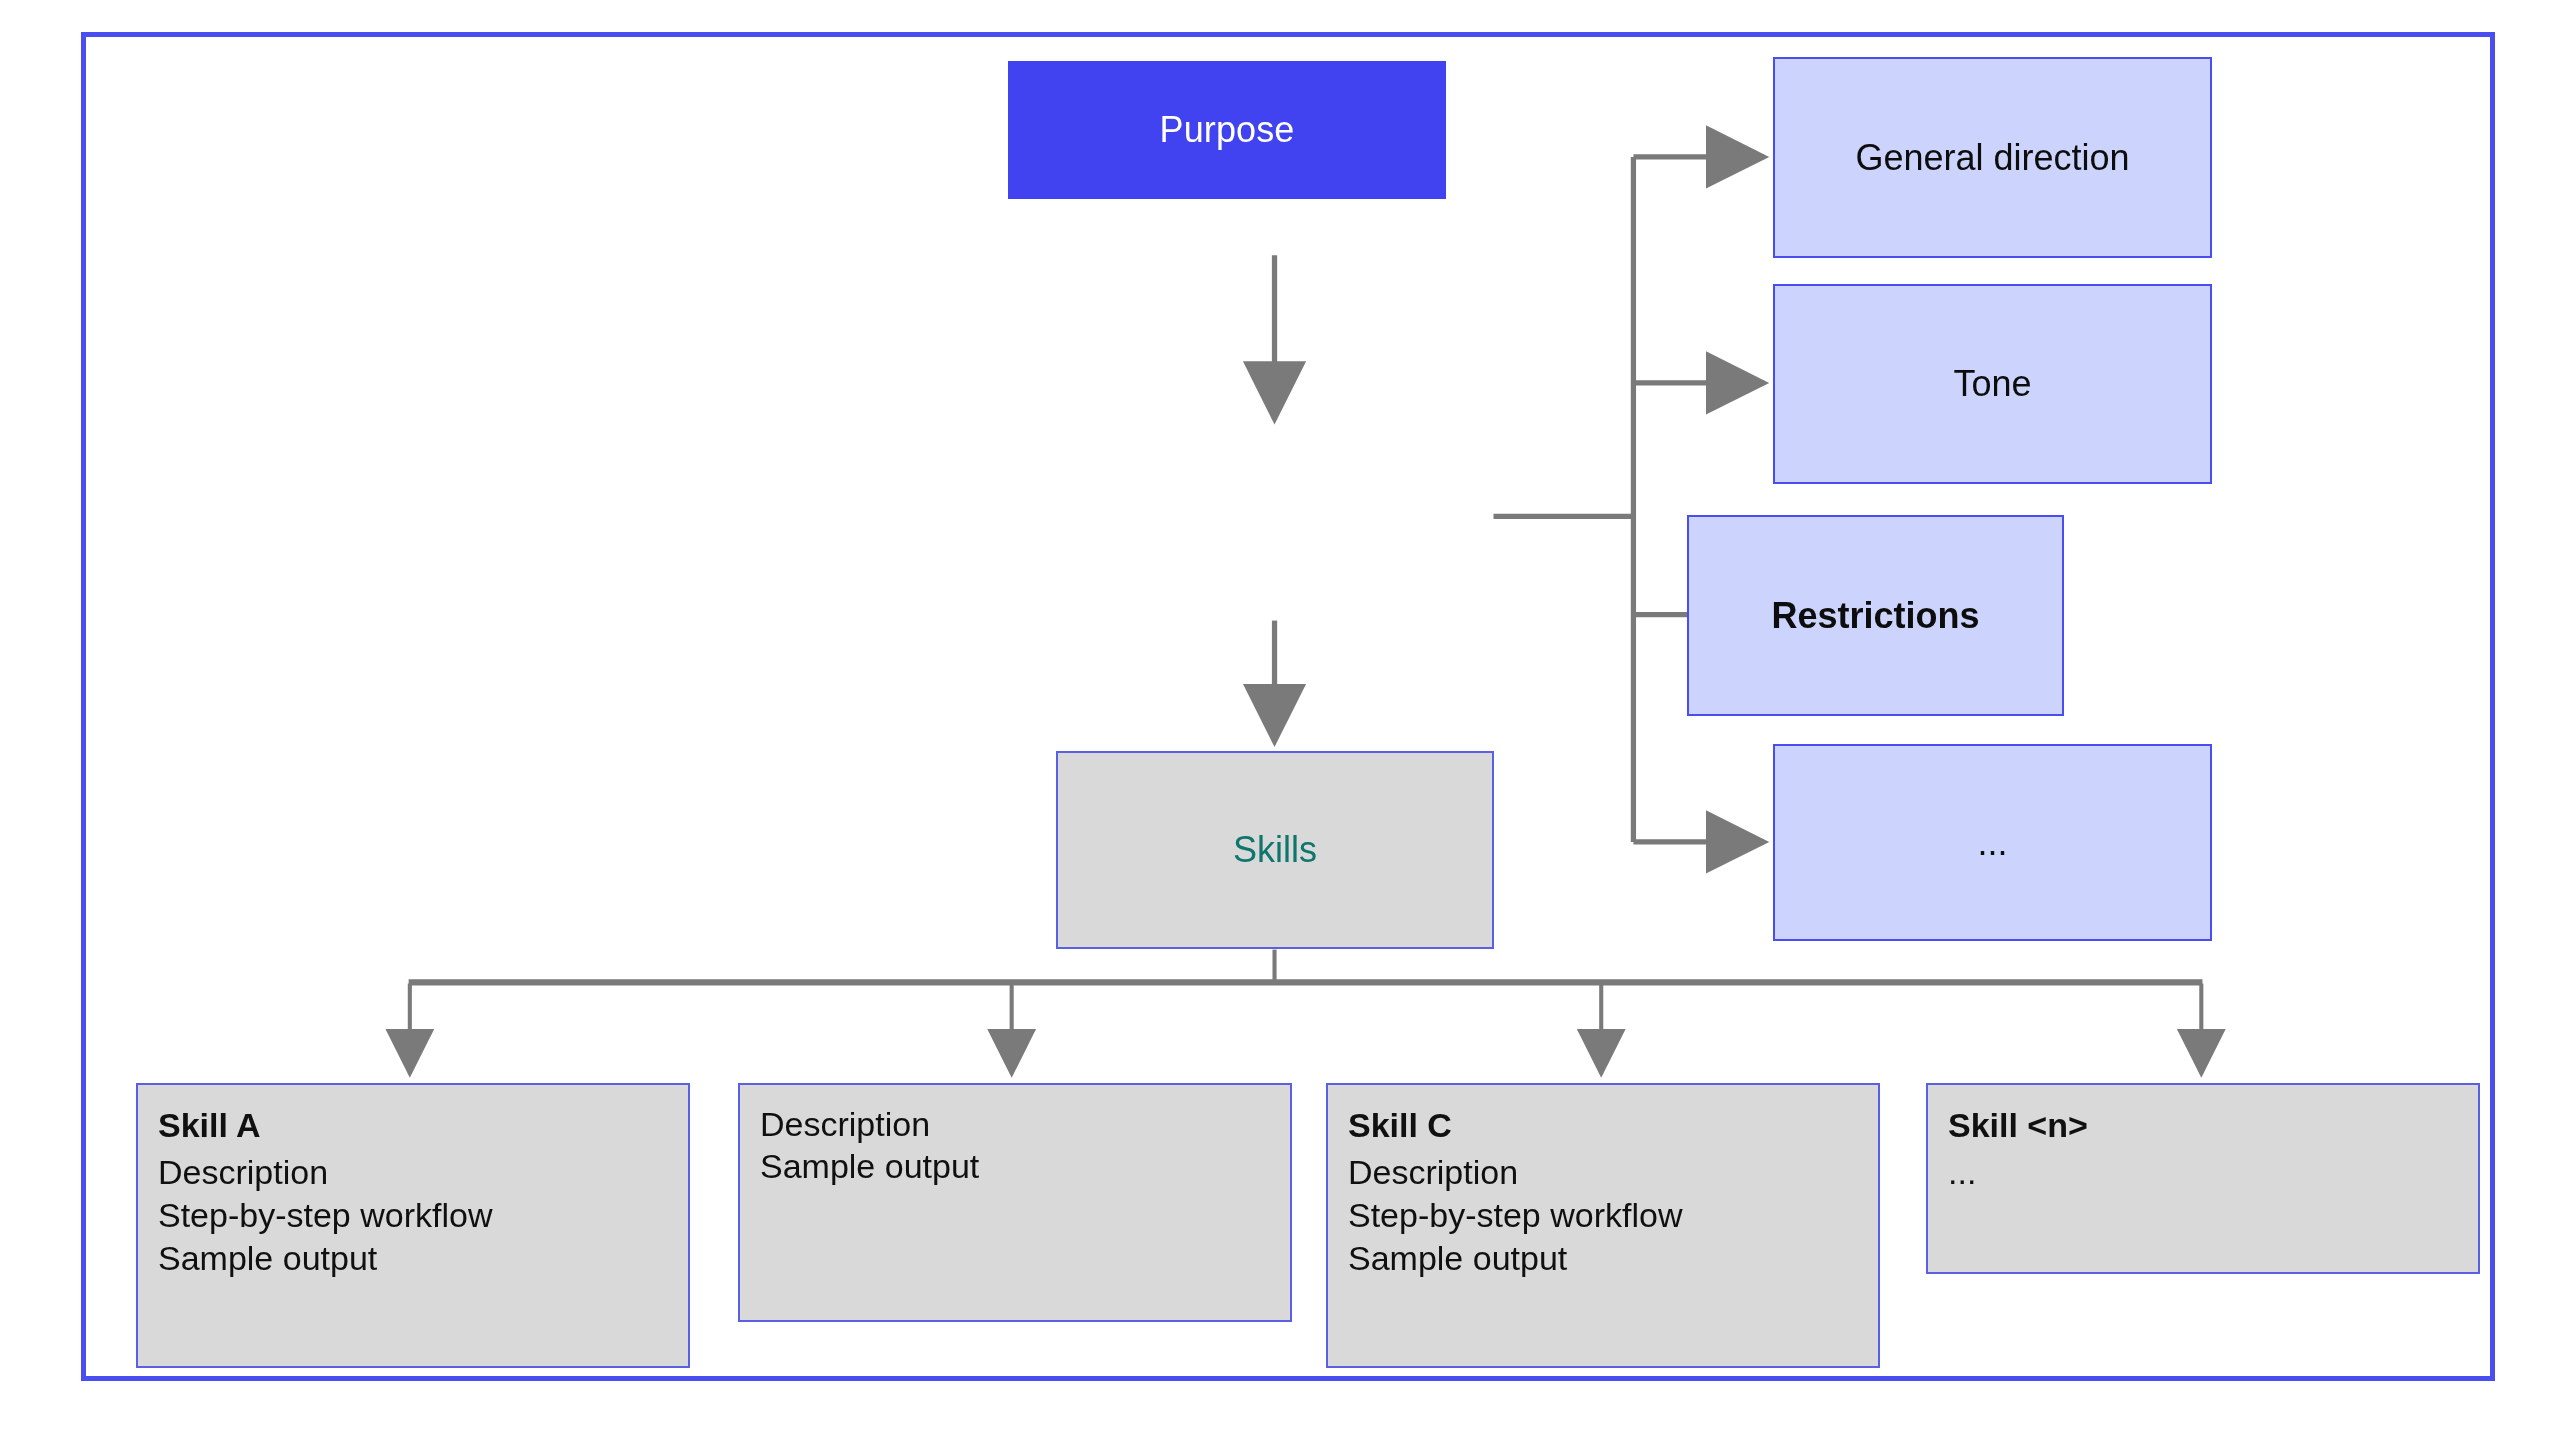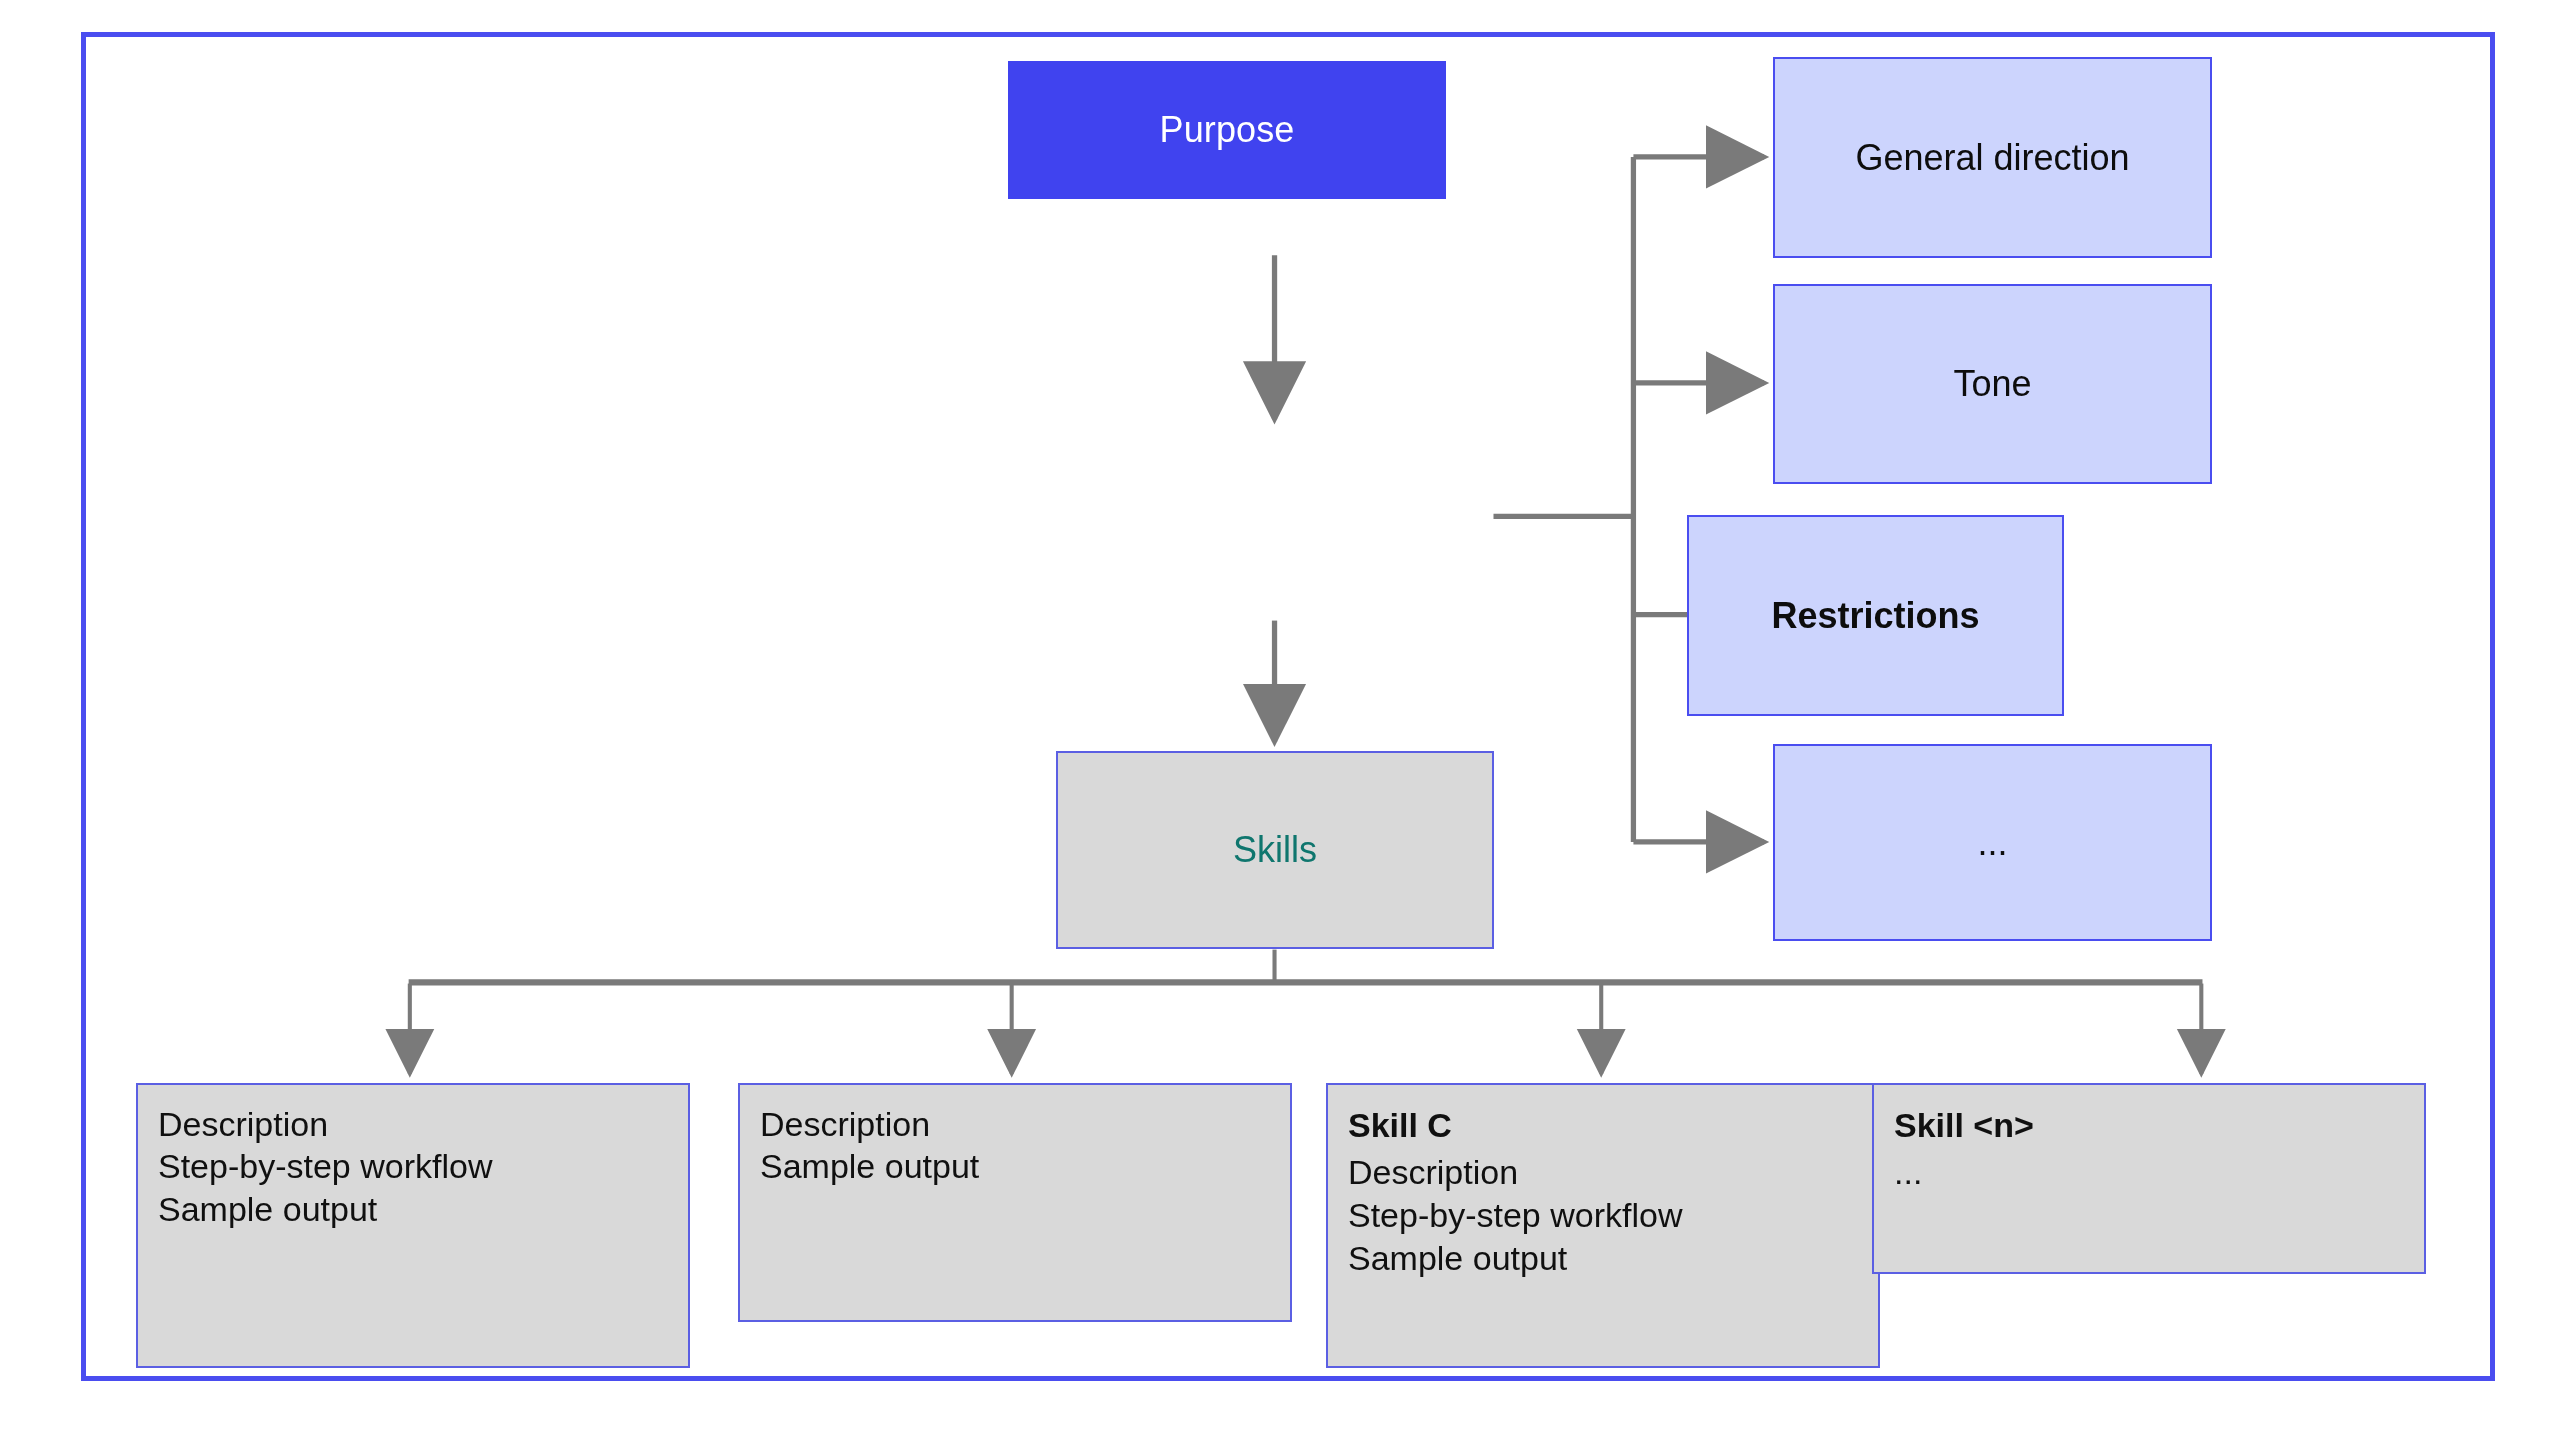--- a/index.html
+++ b/index.html
@@ -106,36 +106,37 @@
 
   <div class="node node-rightbox" style="left:1687px;top:515px;width:377px;height:201px;font-weight:bold;">
     <span>Restrictions</span>
   </div>
 
   <div class="node node-rightbox" style="left:1773px;top:744px;width:439px;height:197px;">
     <span>...</span>
   </div>
 
   <div class="skill" style="left:136px;top:1083px;width:554px;height:285px;">
+    <span class="title">Skill A</span>
     <span class="line">Description</span>
     <span class="line">Step-by-step workflow</span>
     <span class="line">Sample output</span>
   </div>
 
   <div class="skill" style="left:738px;top:1083px;width:554px;height:239px;">
     <span class="line">Description</span>
     <span class="line">Sample output</span>
   </div>
 
   <div class="skill" style="left:1326px;top:1083px;width:554px;height:285px;">
     <span class="title">Skill C</span>
     <span class="line">Description</span>
     <span class="line">Step-by-step workflow</span>
     <span class="line">Sample output</span>
   </div>
 
-  <div class="skill" style="left:1872px;top:1083px;width:554px;height:191px;">
+  <div class="skill" style="left:1926px;top:1083px;width:554px;height:191px;">
     <span class="title">Skill &lt;n&gt;</span>
     <span class="line ellipsis-line">...</span>
   </div>
 
 </div>
 
 
 </body></html>

